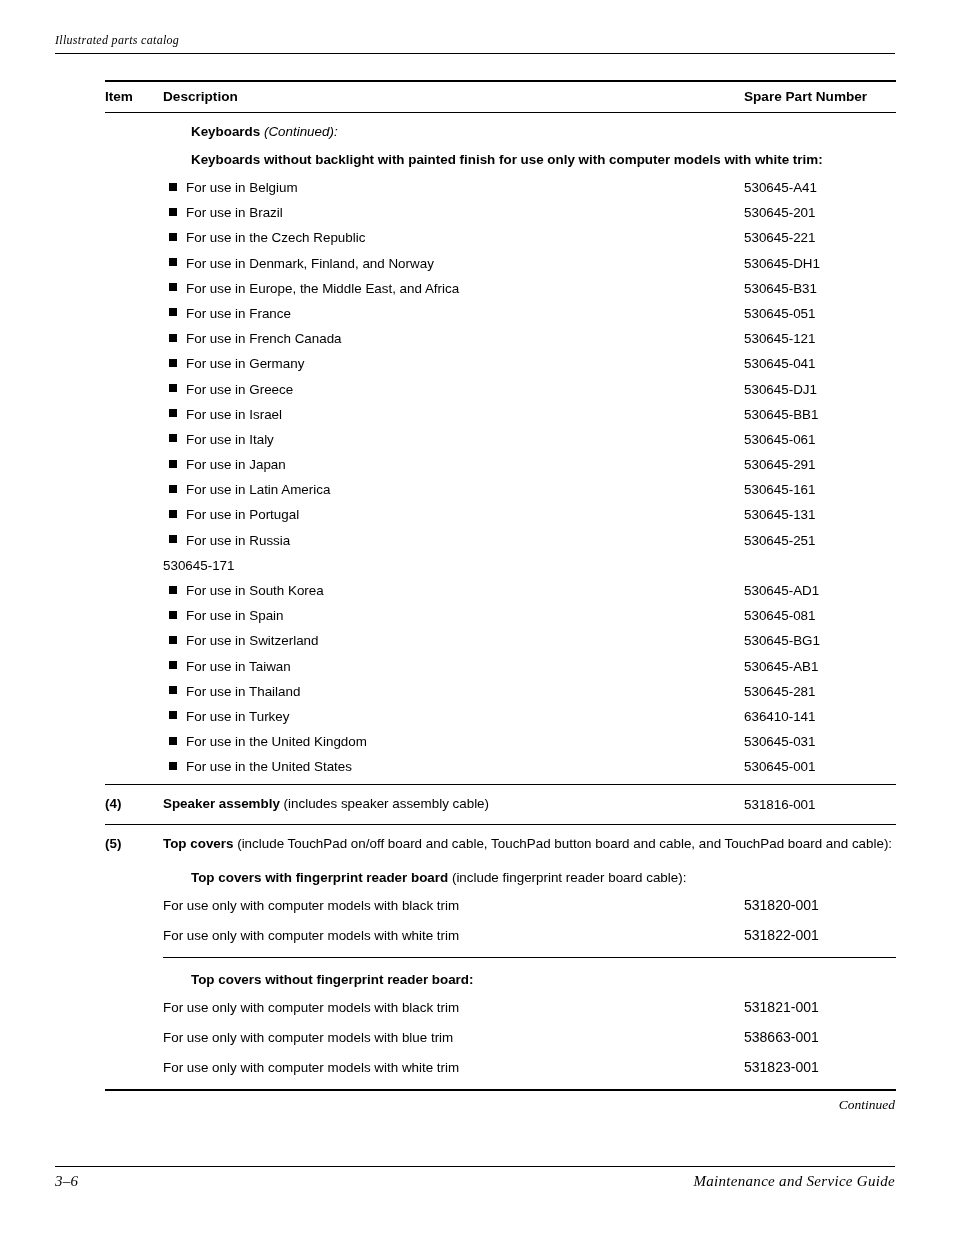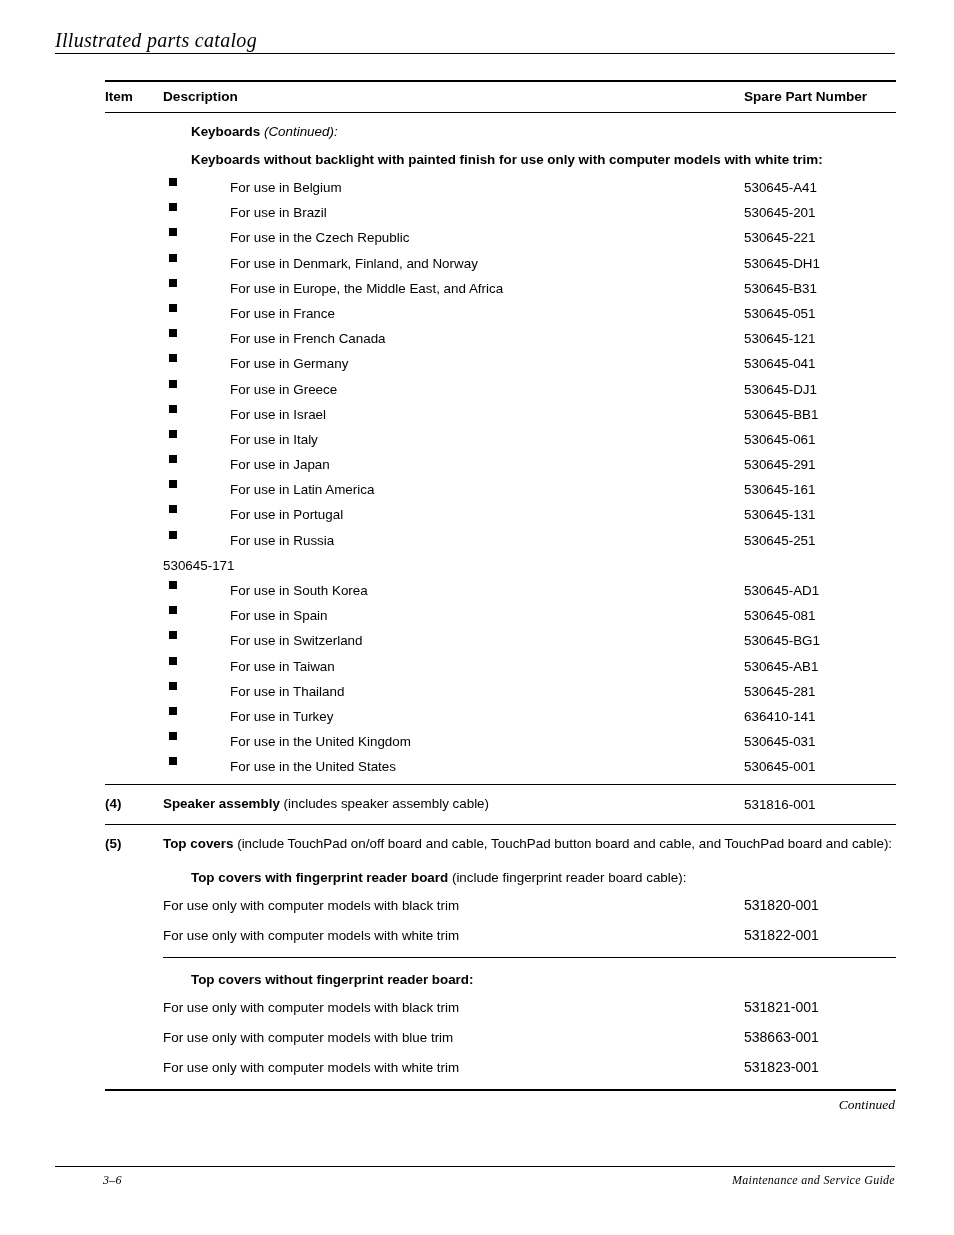--- a/index.html
+++ b/index.html
@@ -22,21 +22,21 @@
   
   .page-header {
     position: absolute;
     left: 55px;
     top: 31px;
     width: 840px;
   }
   .page-header-text {
     font-family: "Liberation Serif", serif;
     font-style: italic;
-    font-size: 20px;
+    font-size: 12px;
     letter-spacing: 0.3px;
     color: #000;
     line-height: 18px;
   }
   .page-header-rule {
     margin-top: 4px;
     border-bottom: 1.4px solid #000;
     width: 840px;
   }
 
@@ -115,25 +115,24 @@
   .heading-line i { font-style: italic; }
 
   .bullet-row {
     display: flex;
     align-items: flex-start;
     padding-bottom: 8.2px;
   }
   .bullet-row .desc-cell {
     flex: 1 1 auto;
     display: flex;
-    align-items: flex-start;
+    align-items: center;
     font-size: 13.4px;
     line-height: 17px;
     padding-left: 6px;
-    gap: 44px;
   }
   .sq-bullet {
     display: inline-block;
     width: 8px;
     height: 8px;
     background: #000;
     margin-right: 9px;
     flex: 0 0 8px;
     position: relative;
     top: -1px;
@@ -201,23 +200,22 @@
     border-bottom: 1.6px solid #000;
     width: 840px;
   }
   .page-footer-row {
     display: flex;
     justify-content: space-between;
     align-items: baseline;
     padding-top: 6px;
     font-family: "Liberation Serif", serif;
     font-style: italic;
-    font-size: 12px;
+    font-size: 15px;
     letter-spacing: 0.3px;
-    margin-left: 48px;
   }
 </style>
 </head>
 <body>
 
 <div class="page">
 
   <div class="page-header">
     <div class="page-header-text">Illustrated parts catalog</div>
     <div class="page-header-rule"></div>

